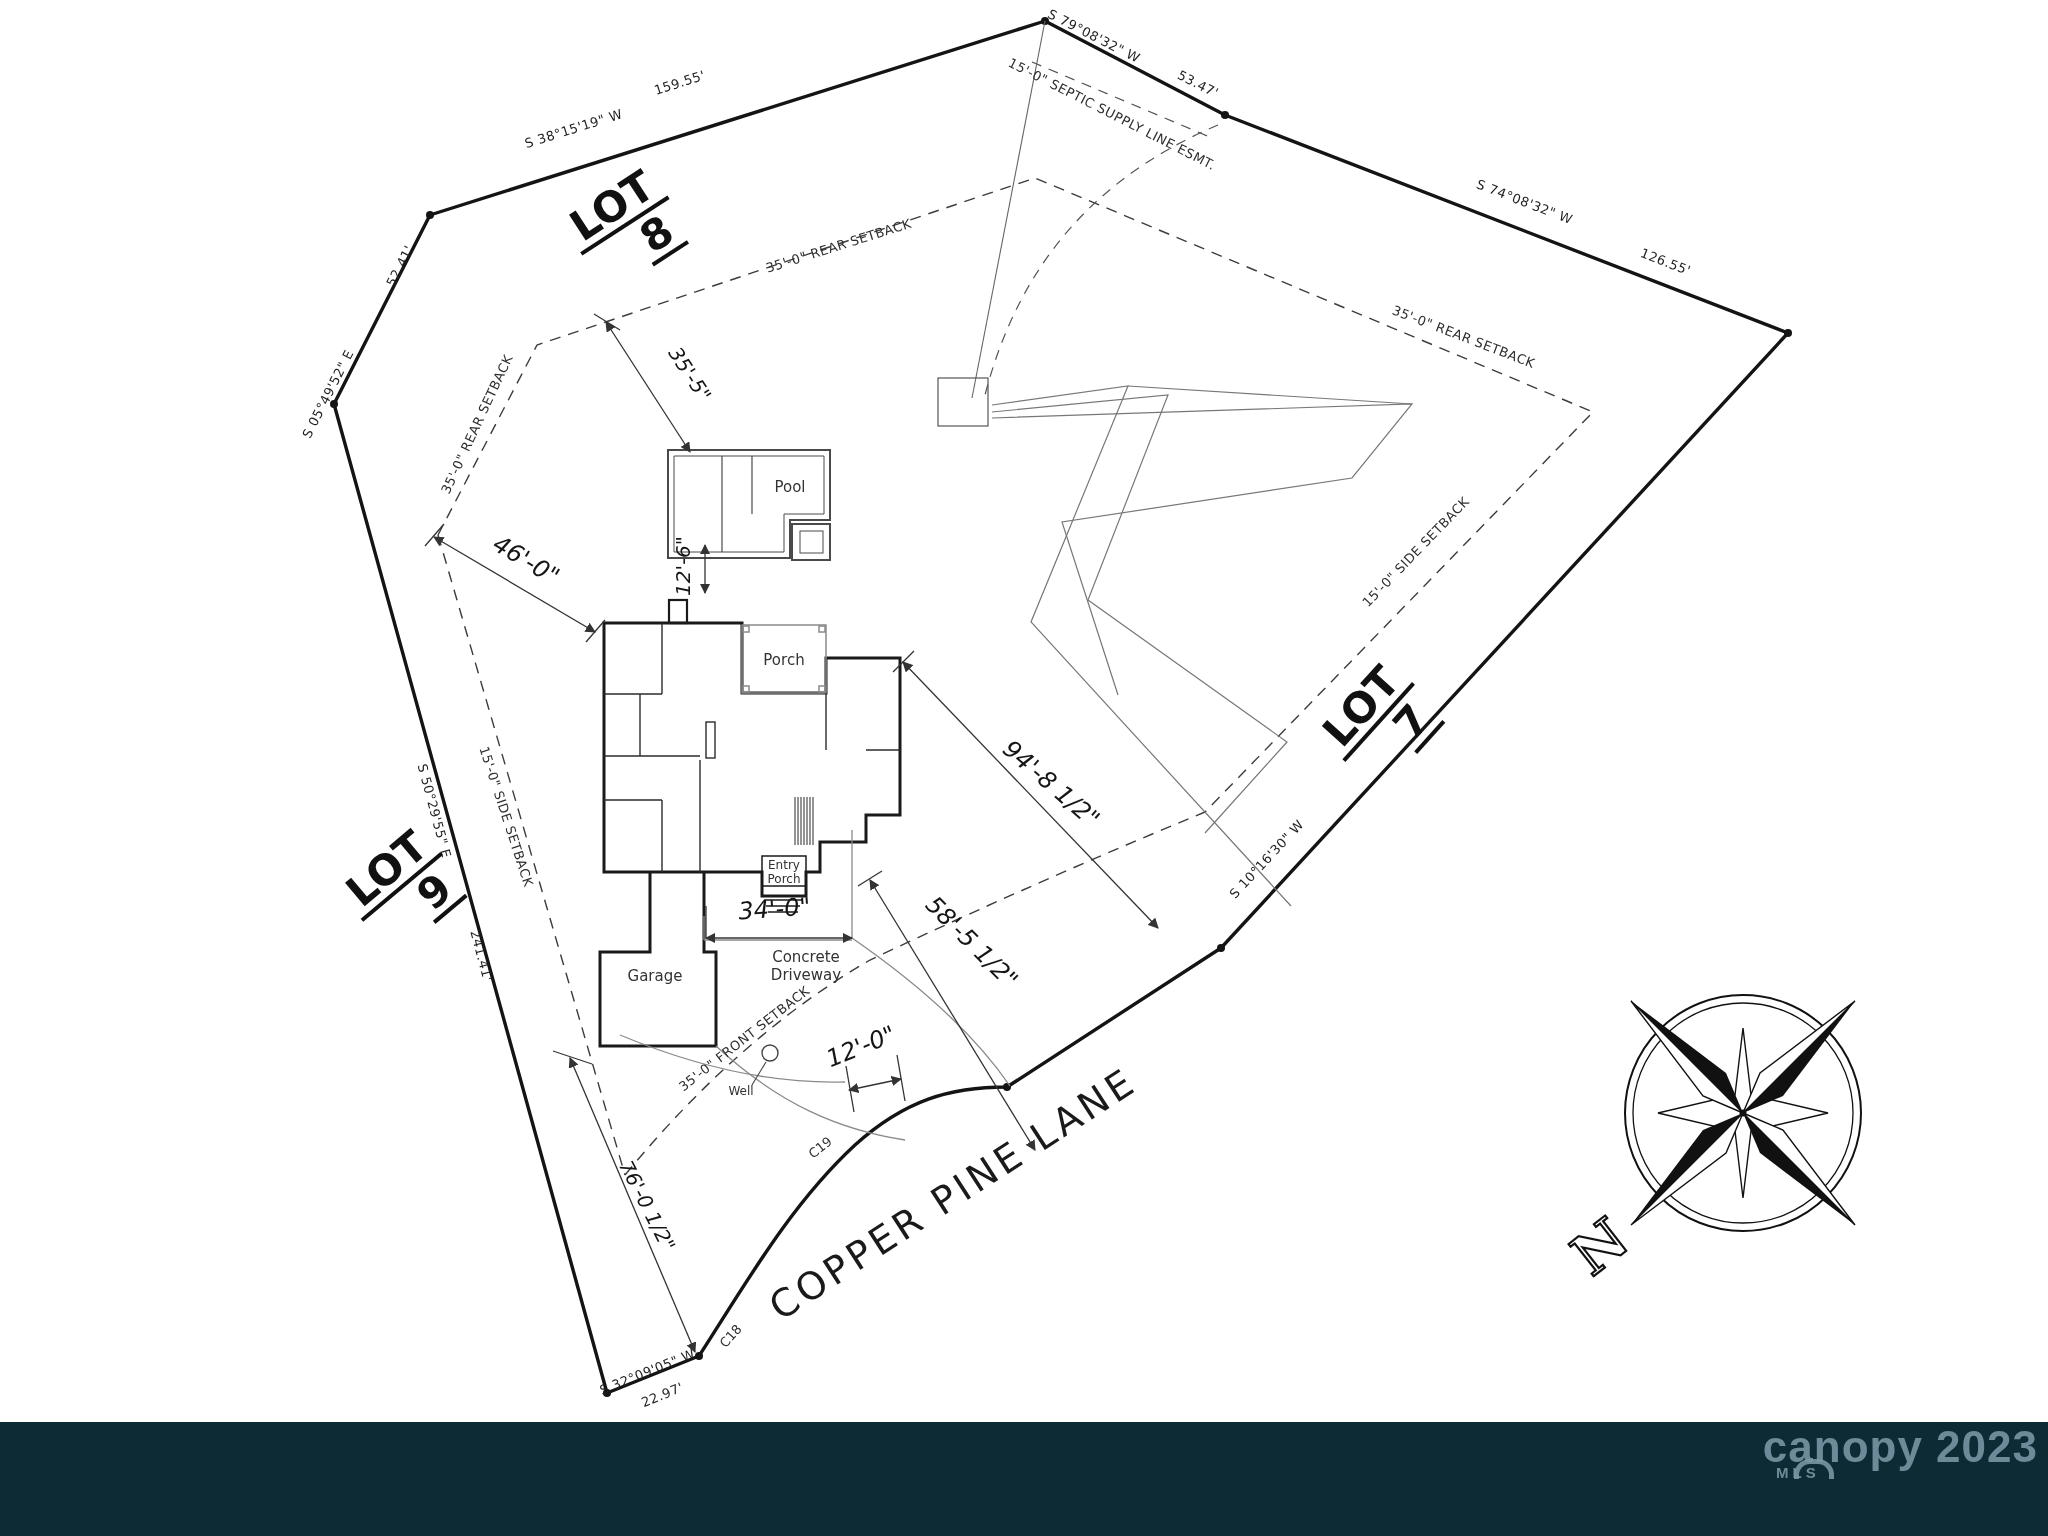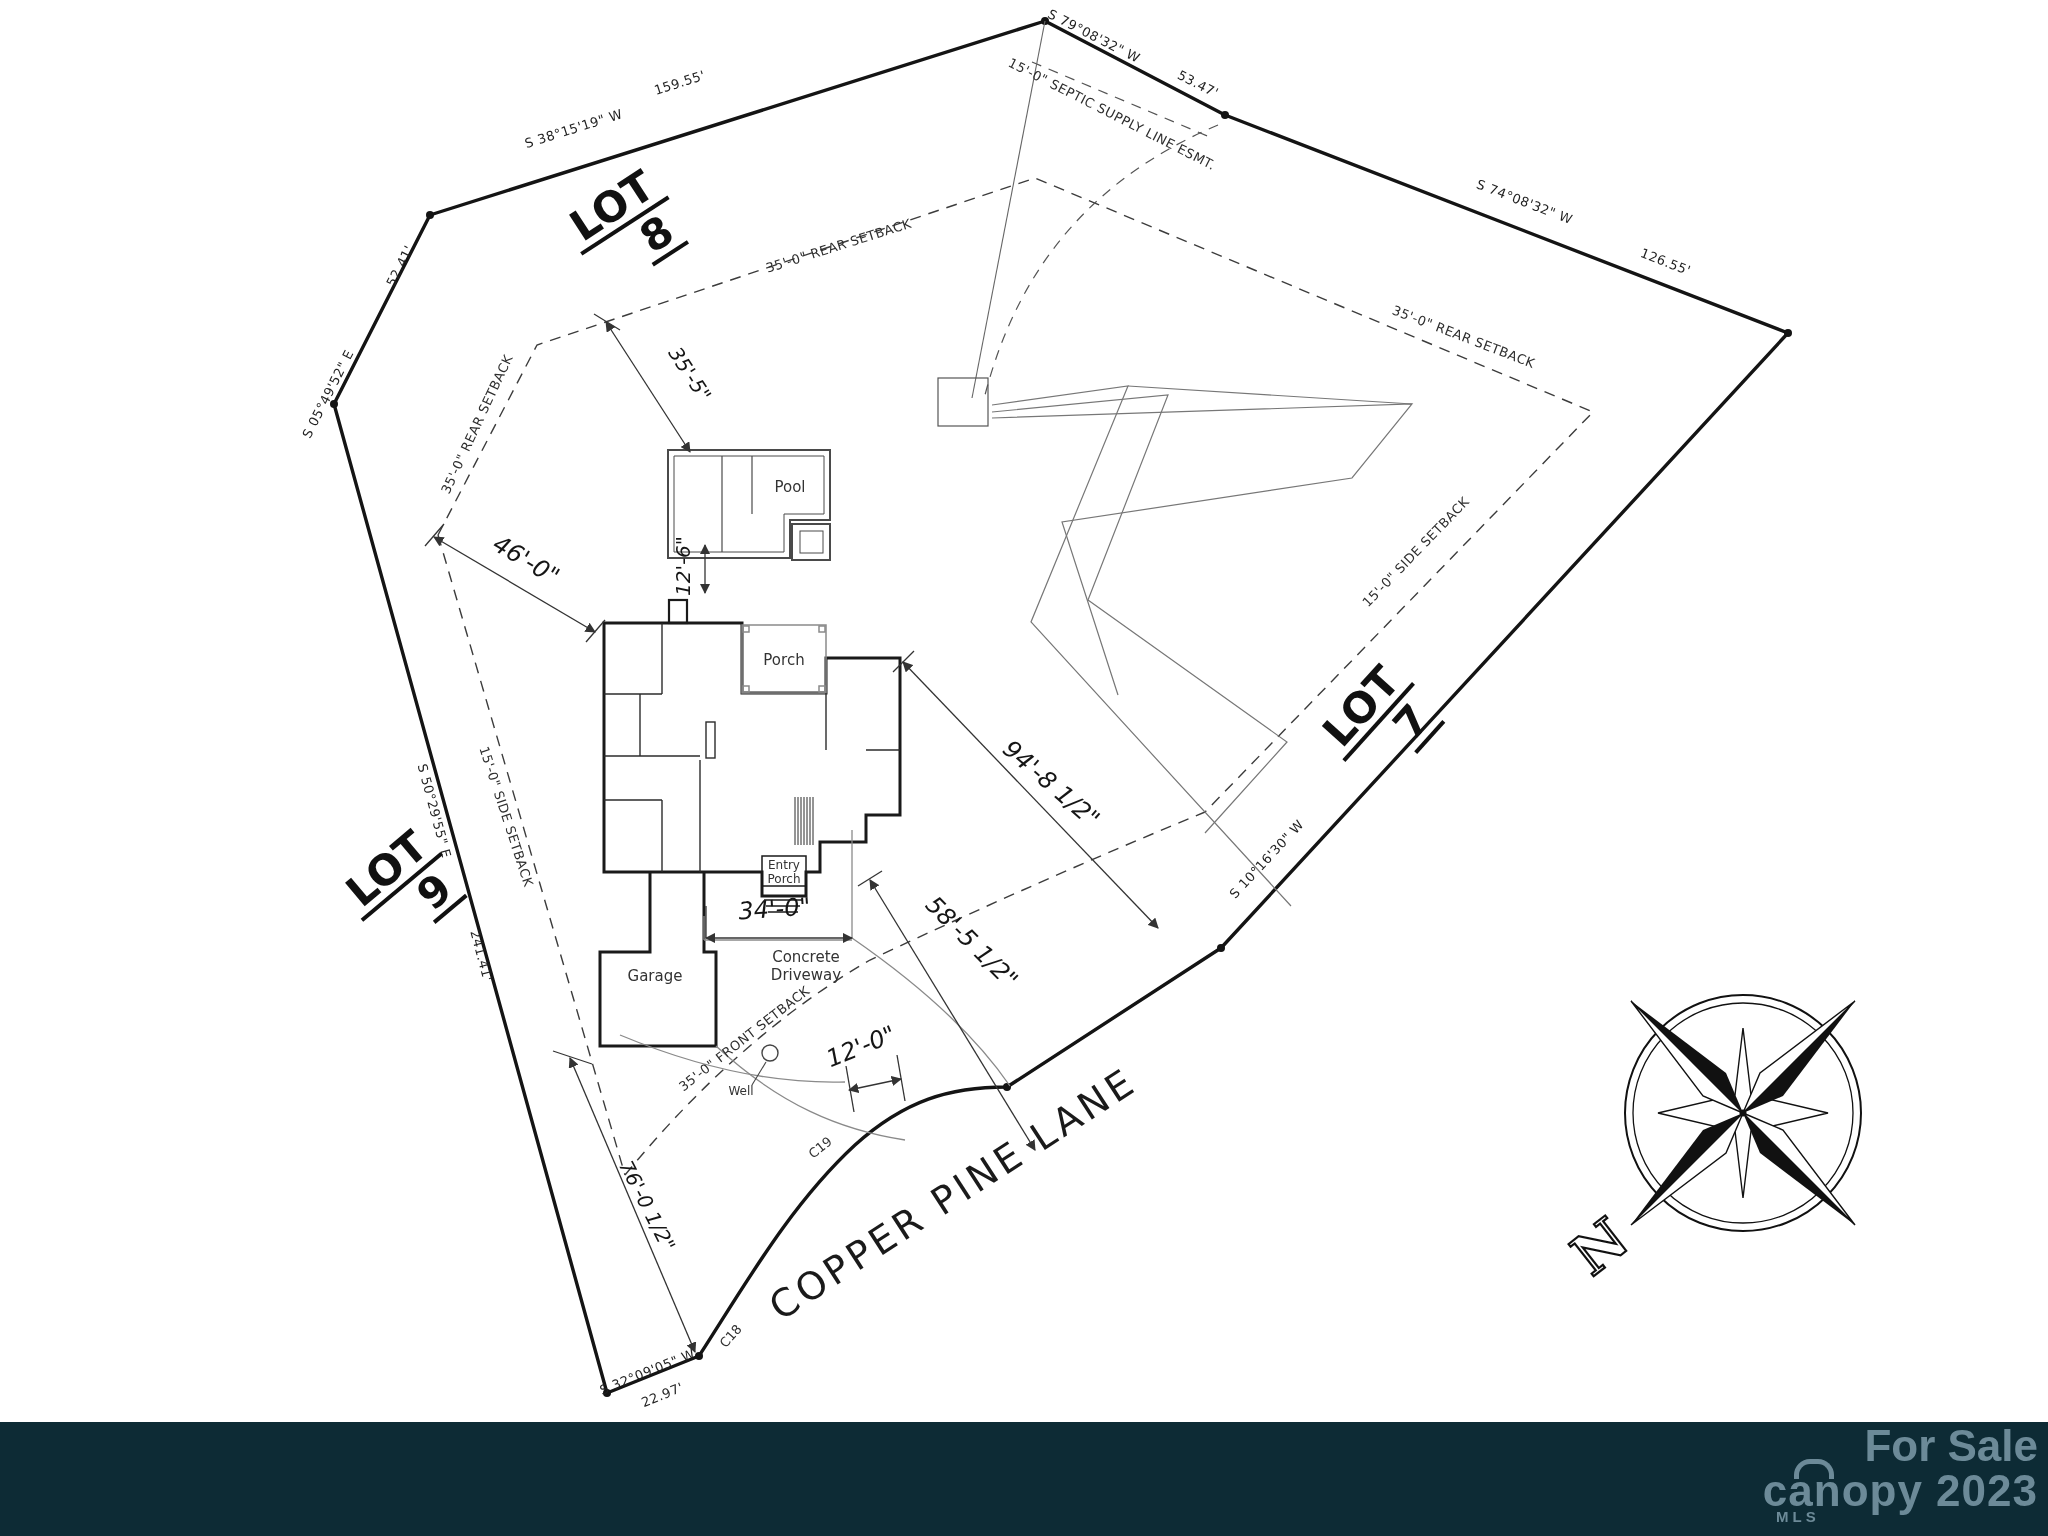--- a/index.html
+++ b/index.html
@@ -236,21 +236,20 @@
     <circle cx="1743" cy="1113" r="3.5" fill="#111"></circle>
     <text class="northN" transform="translate(1612,1262) rotate(-38)" text-anchor="middle">N</text>
   </g>
 </svg>
 
 <div id="footer-bar">
   
 </div>
 
 <div id="watermark">
-  <div class="wm-sale">For Sale</div>
   <div class="wm-brand">
     <span>canopy</span>
     <span>2023</span>
   </div>
   <div class="wm-mls">MLS</div>
 </div>
 <div id="wm-arch"></div>
 
 </div>
 

